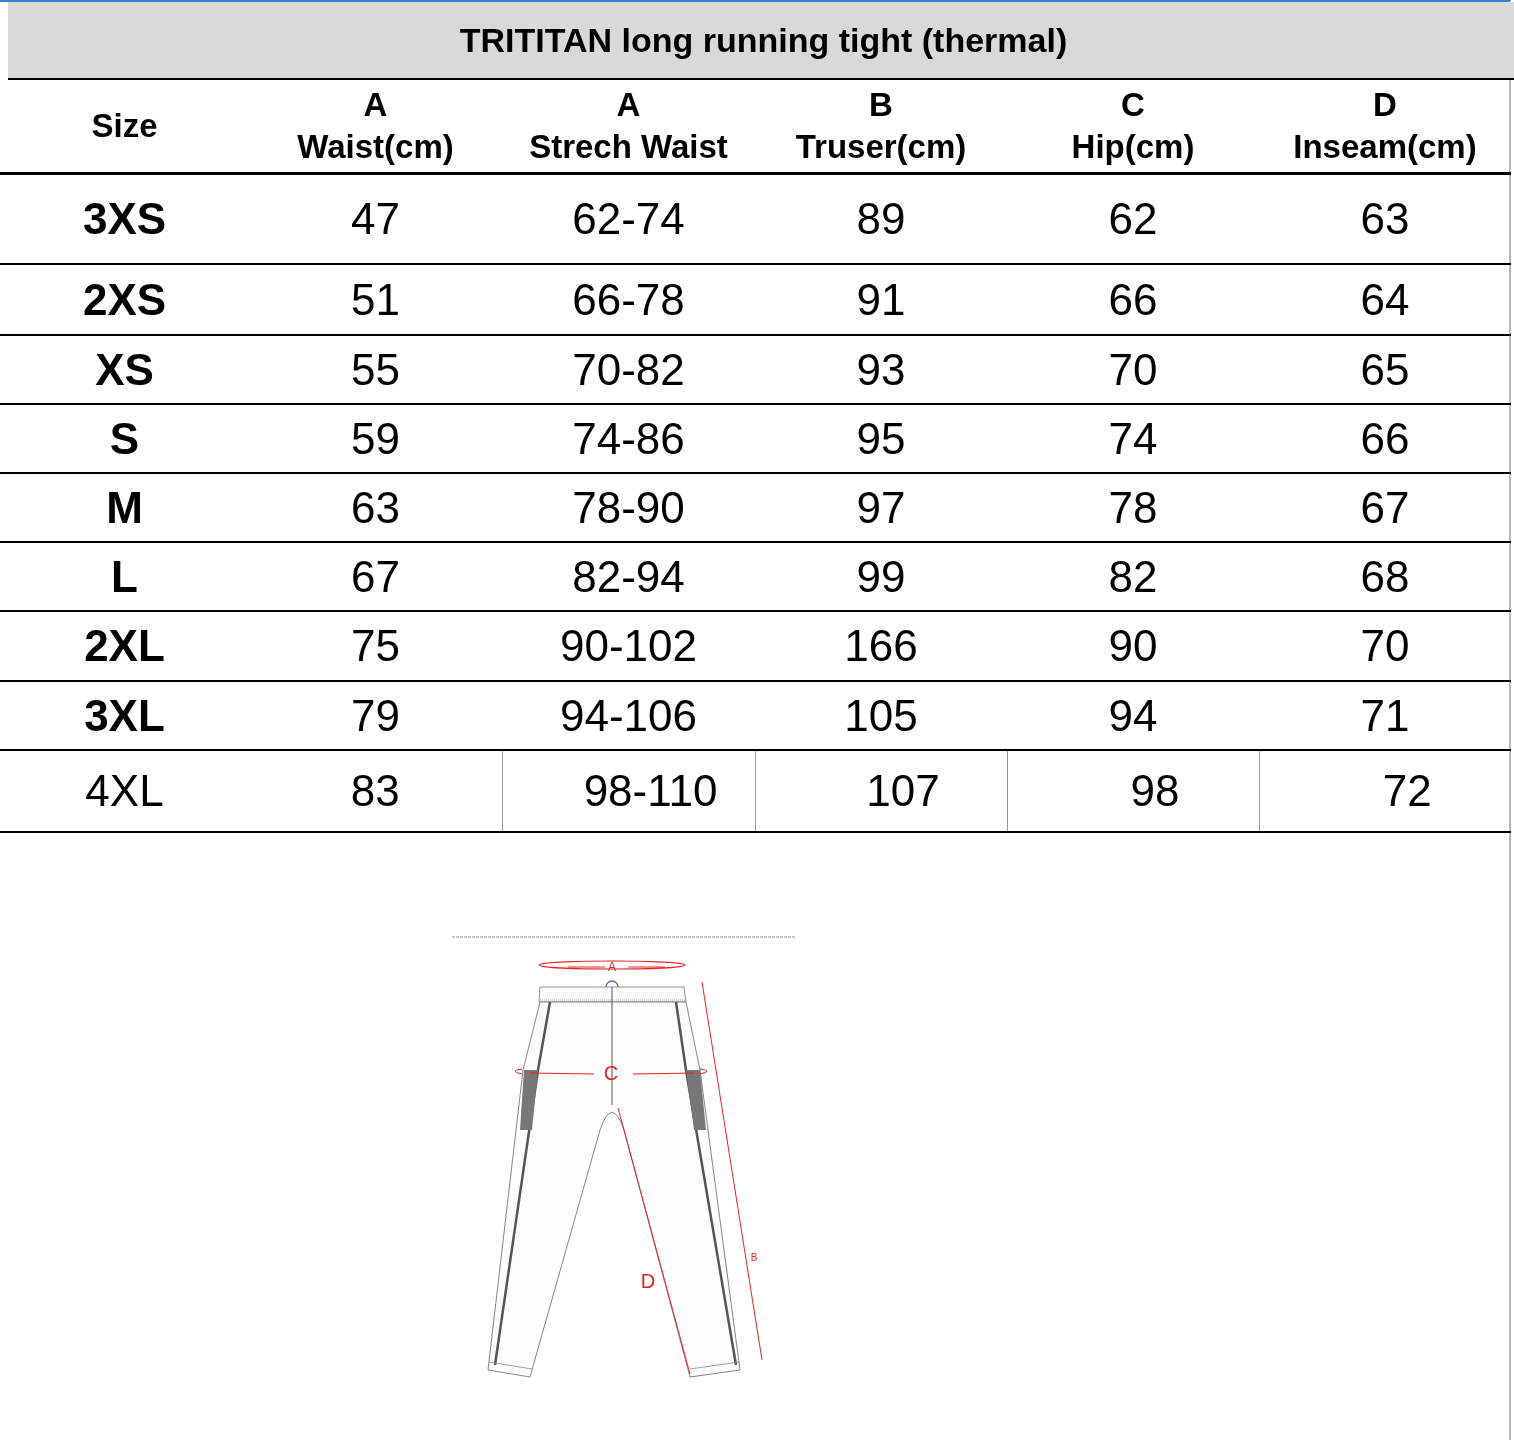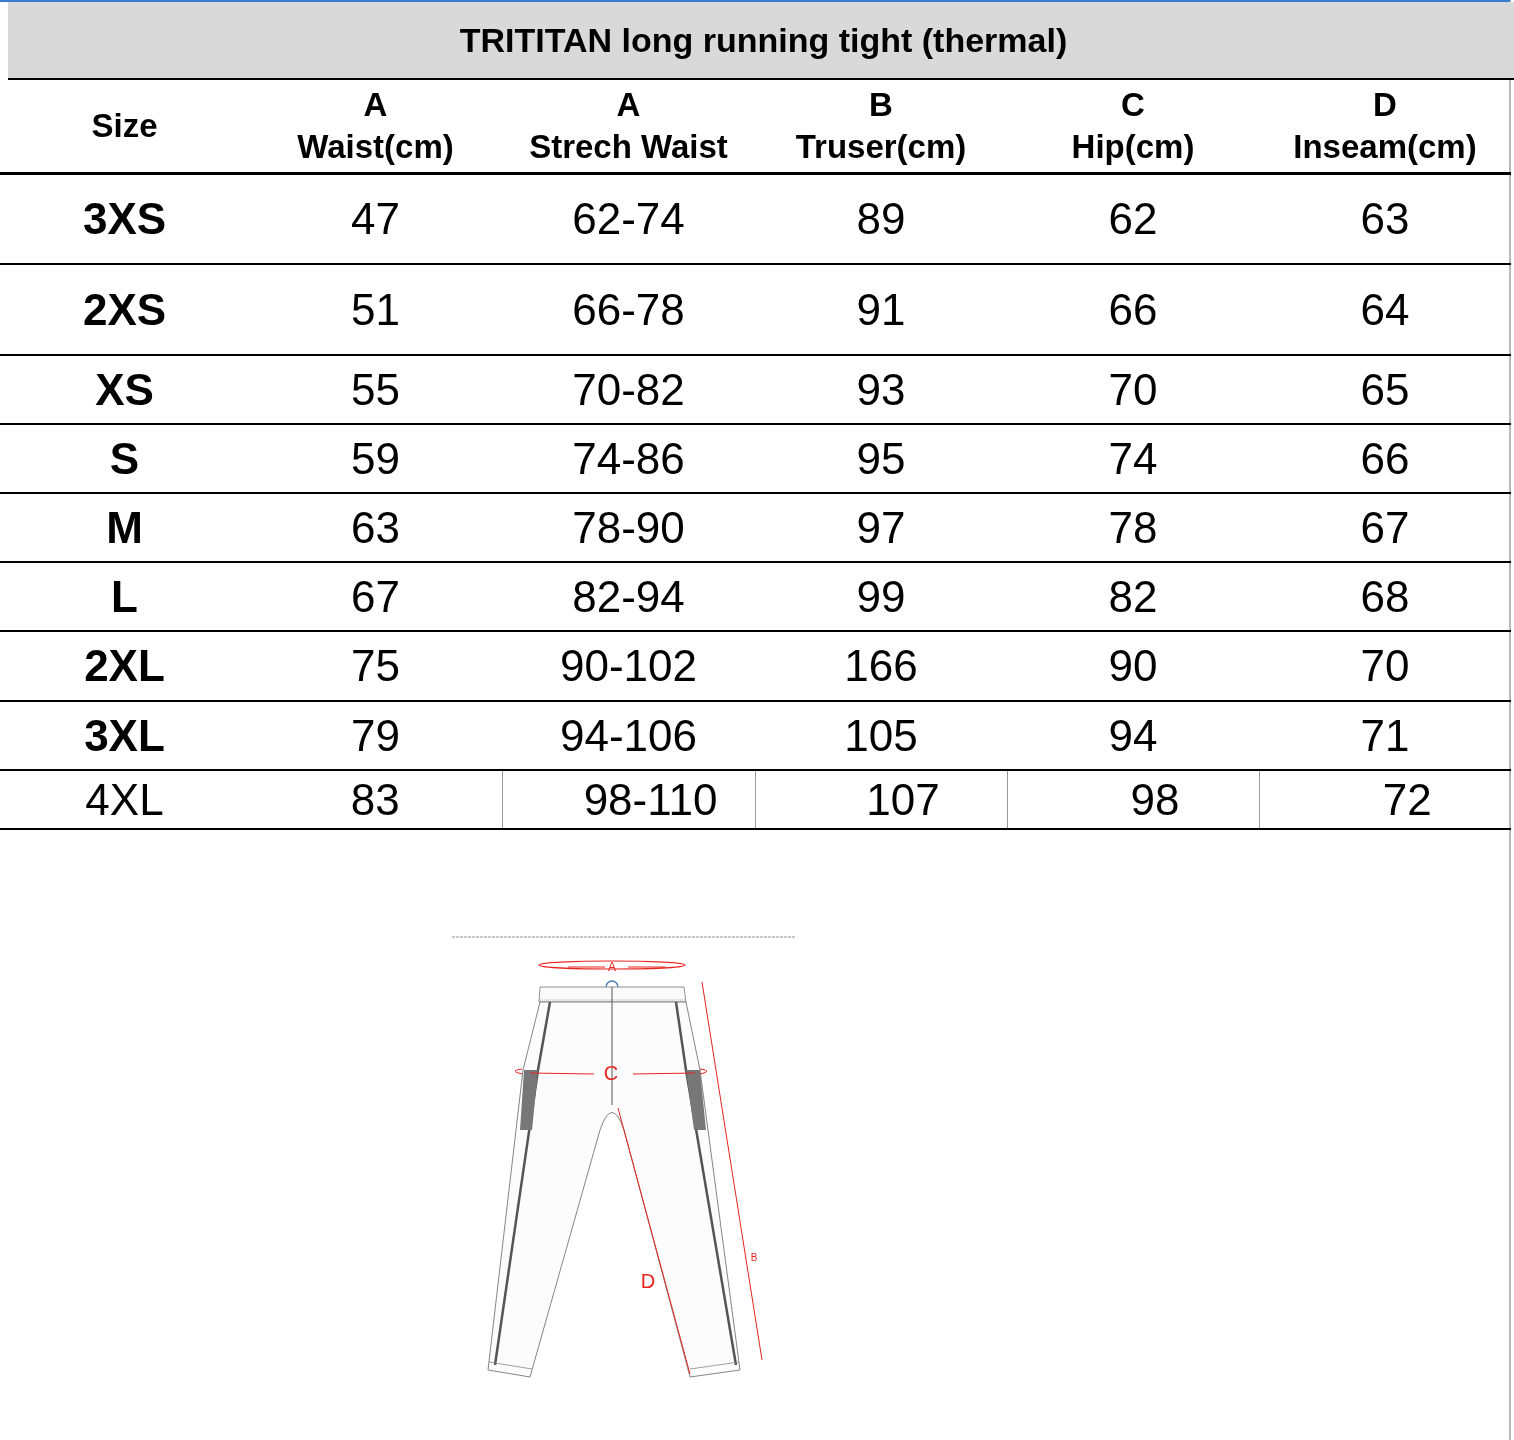--- a/index.html
+++ b/index.html
@@ -68,21 +68,21 @@
   </thead>
   <tbody>
     <tr style="height:91px">
       <td class="size-cell">3XS</td>
       <td>47</td>
       <td>62-74</td>
       <td>89</td>
       <td>62</td>
       <td>63</td>
     </tr>
-    <tr style="height:91px">
+    <tr style="height:71px">
       <td class="size-cell">2XS</td>
       <td>51</td>
       <td>66-78</td>
       <td>91</td>
       <td>66</td>
       <td>64</td>
     </tr>
     <tr style="height:69px">
       <td class="size-cell">XS</td>
       <td>55</td>
@@ -124,21 +124,21 @@
       <td>70</td>
     </tr>
     <tr style="height:69px">
       <td class="size-cell">3XL</td>
       <td>79</td>
       <td>94-106</td>
       <td>105</td>
       <td>94</td>
       <td>71</td>
     </tr>
-    <tr class="row-plain" style="height:59px">
+    <tr class="row-plain" style="height:82px">
       <td class="size-cell">4XL</td>
       <td>83</td>
       <td class="bordered">98-110</td>
       <td class="bordered">107</td>
       <td class="bordered">98</td>
       <td class="bordered">72</td>
     </tr>
   </tbody>
 </table>
 

